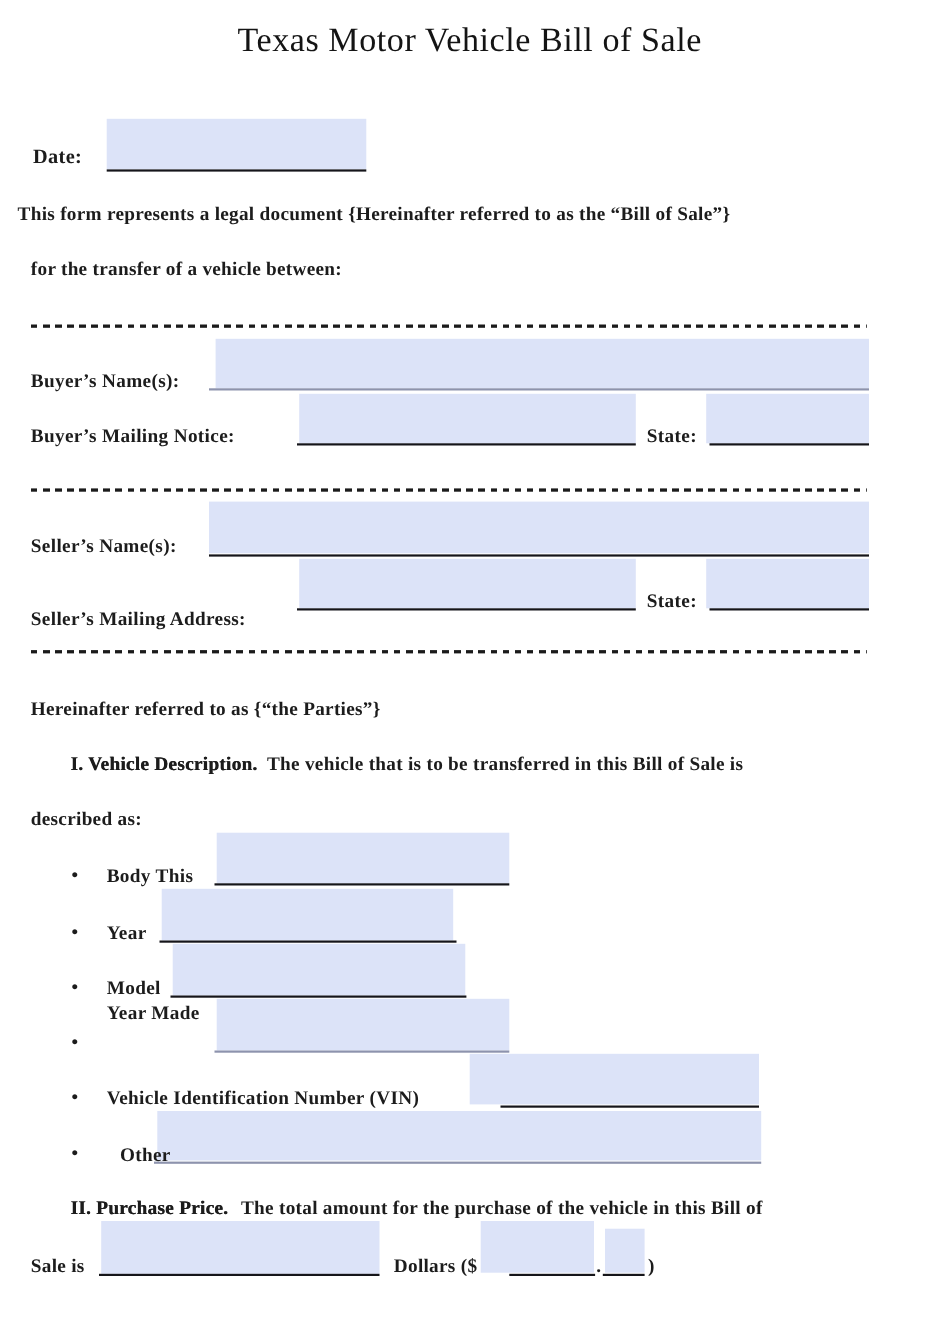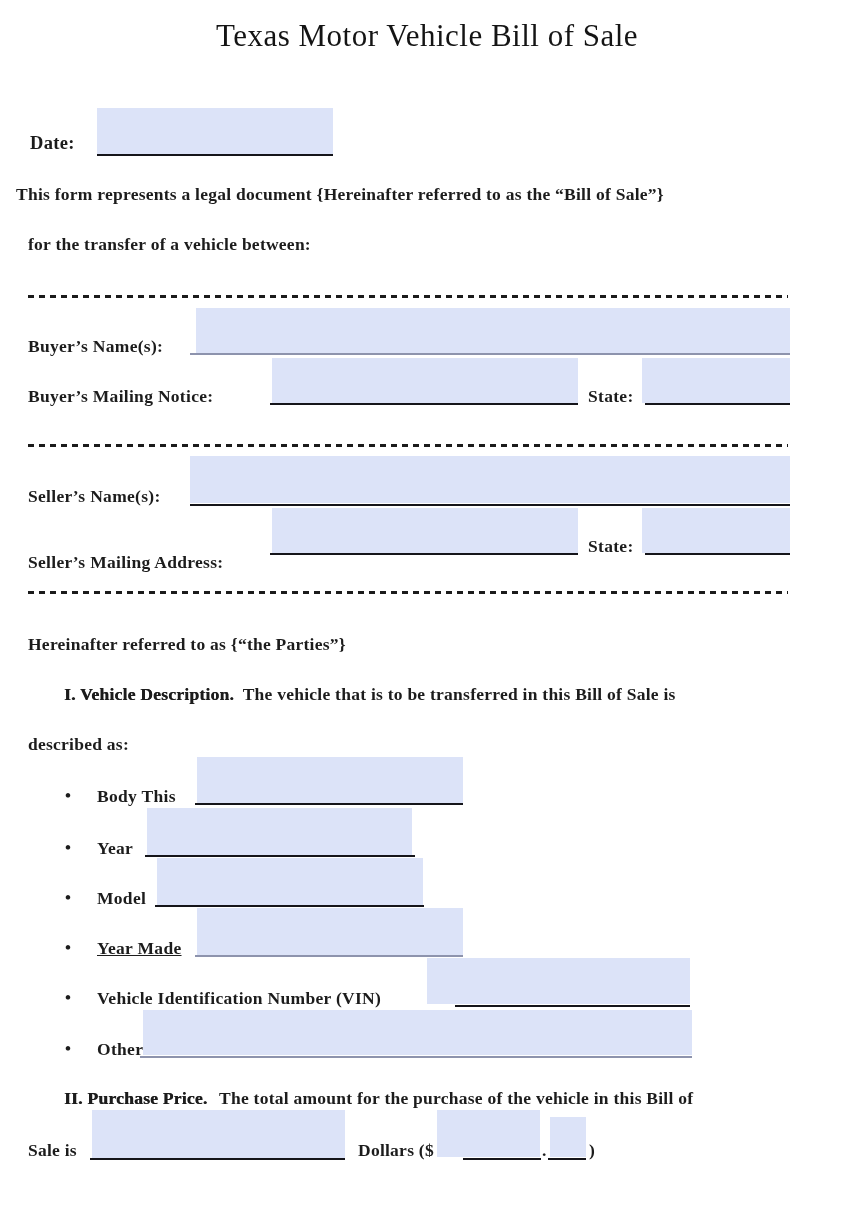--- a/index.html
+++ b/index.html
@@ -83,31 +83,31 @@
   <div class="abs lbl" style="left:97px;top:838px;">Year</div>
   <div class="rule" style="left:145px;top:855px;width:270px;"></div>
 
   <div class="fieldbox" style="left:157px;top:858px;width:266px;height:47px;"></div>
   <span class="abs bullet" style="left:65px;top:888px;">•</span>
   <div class="abs lbl" style="left:97px;top:888px;">Model</div>
   <div class="rule" style="left:155px;top:905px;width:269px;"></div>
 
   <div class="fieldbox" style="left:197px;top:908px;width:266px;height:47px;"></div>
   <span class="abs bullet" style="left:65px;top:938px;">•</span>
-  <div class="abs lbl" style="left:97px;top:938px;text-decoration:underline;">Year Made</div>
+  <div class="abs lbl" style="left:97px;top:910px;">Year Made</div>
   <div class="rule gray" style="left:195px;top:955px;width:268px;"></div>
 
   <div class="fieldbox" style="left:427px;top:958px;width:263px;height:46px;"></div>
   <span class="abs bullet" style="left:65px;top:988px;">•</span>
   <div class="abs lbl" style="left:97px;top:988px;">Vehicle Identification Number (VIN)</div>
   <div class="rule" style="left:455px;top:1005px;width:235px;"></div>
 
   <div class="fieldbox" style="left:143px;top:1010px;width:549px;height:45px;"></div>
   <span class="abs bullet" style="left:65px;top:1039px;">•</span>
-  <div class="abs lbl" style="left:97px;top:1039px;">Other</div>
+  <div class="abs lbl" style="left:109px;top:1039px;">Other</div>
   <div class="rule gray" style="left:140px;top:1056px;width:552px;"></div>
 
   <div class="abs body-txt" style="left:28px;top:1088px;">
     <span class="hd">II. Purchase Price.</span>
     <span style="margin-left:7px;">The total amount for the purchase of the vehicle in this Bill of</span>
   </div>
 
   <div class="fieldbox" style="left:92px;top:1110px;width:253px;height:48px;"></div>
   <div class="fieldbox" style="left:437px;top:1110px;width:103px;height:47px;"></div>
   <div class="fieldbox" style="left:550px;top:1117px;width:36px;height:40px;"></div>

